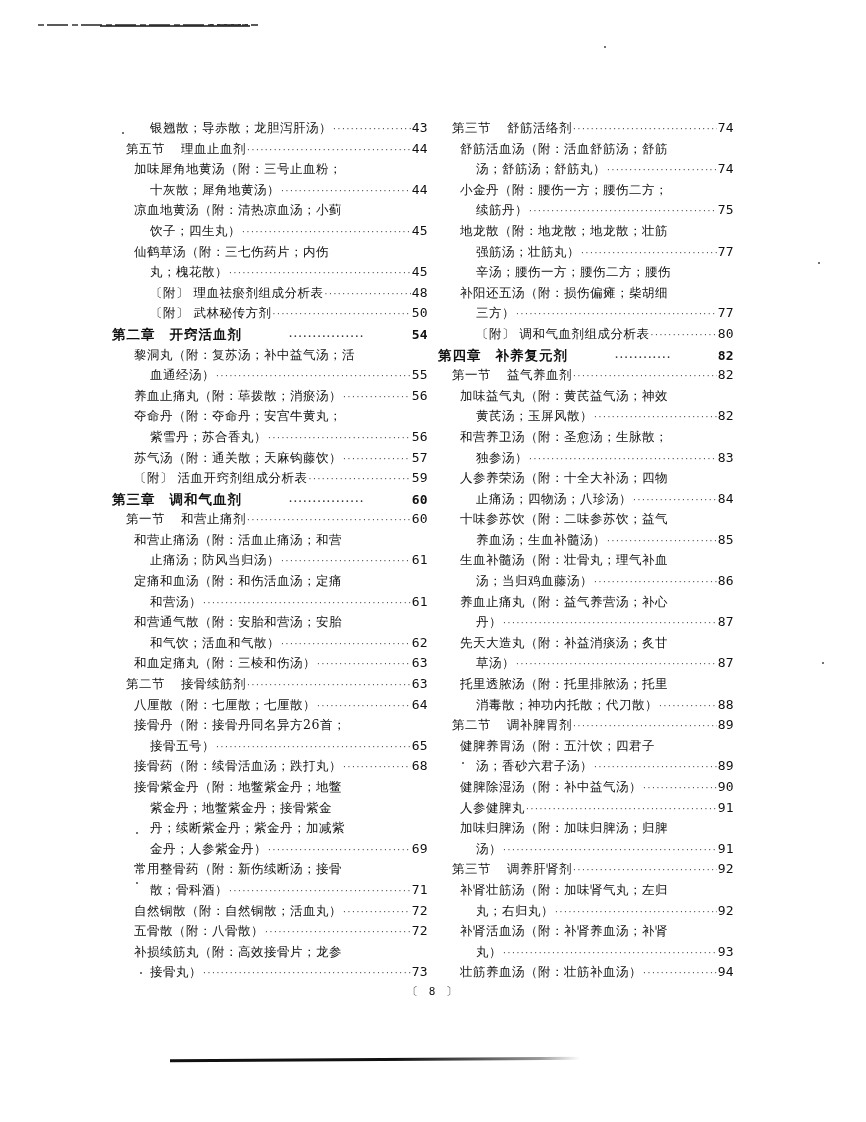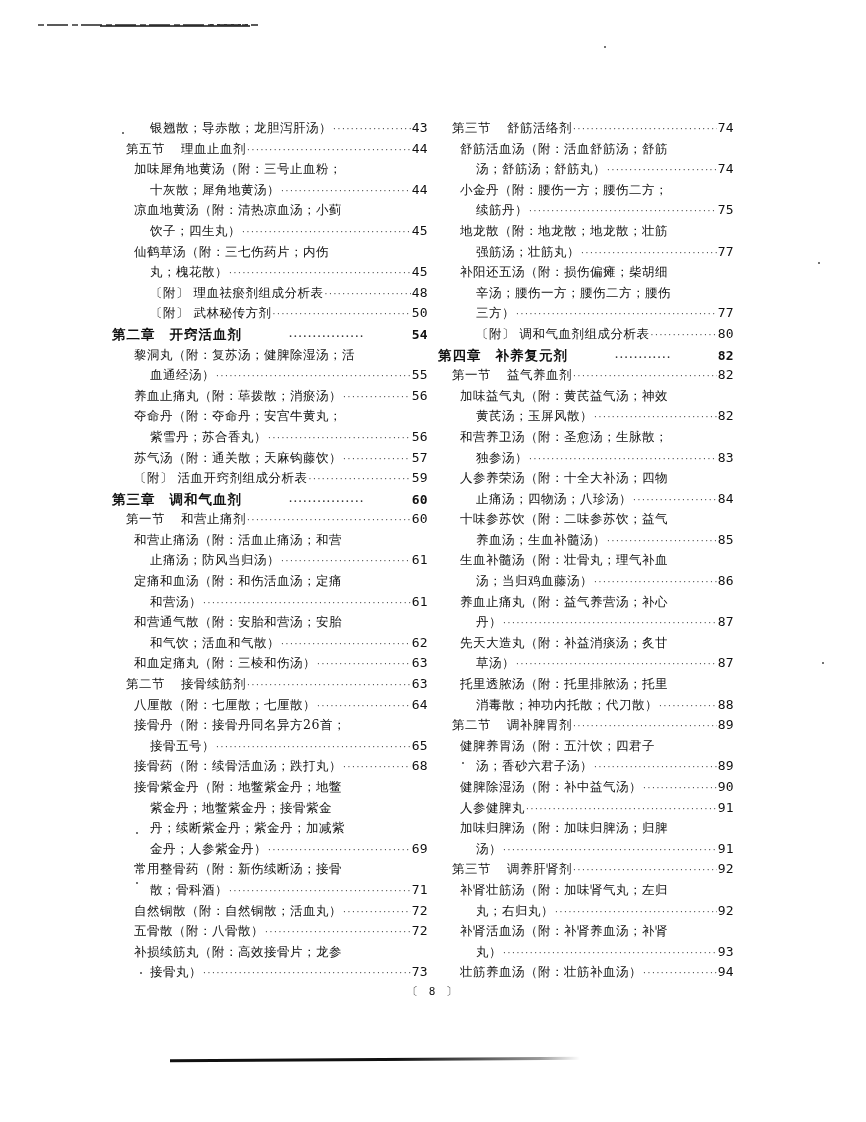--- a/index.html
+++ b/index.html
@@ -108,21 +108,21 @@
       <span class="text">〔附〕 武林秘传方剂</span>
       <span class="leader"></span>
       <span class="page">50</span>
     </div>
     <div class="entry indent-0 lvl-chapter">
       <span class="text"><span class="num">第二章</span><span>开窍活血剂</span></span>
       <span class="leader"></span>
       <span class="page">54</span>
     </div>
     <div class="entry indent-2">
-      <span class="text">黎洞丸（附：复苏汤；健脾除湿汤；活</span>
+      <span class="text">黎洞丸（附：复苏汤；补中益气汤；活</span>
     </div>
     <div class="entry indent-3">
       <span class="text">血通经汤）</span>
       <span class="leader"></span>
       <span class="page">55</span>
     </div>
     <div class="entry indent-2">
       <span class="text">养血止痛丸（附：荜拨散；消瘀汤）</span>
       <span class="leader"></span>
       <span class="page">56</span>
@@ -271,25 +271,25 @@
       <span class="page">75</span>
     </div>
     <div class="entry indent-2">
       <span class="text">地龙散（附：地龙散；地龙散；壮筋</span>
     </div>
     <div class="entry indent-3">
       <span class="text">强筋汤；壮筋丸）</span>
       <span class="leader"></span>
       <span class="page">77</span>
     </div>
+    <div class="entry indent-3">
+      <span class="text">辛汤；腰伤一方；腰伤二方；腰伤</span>
+    </div>
     <div class="entry indent-2">
       <span class="text">补阳还五汤（附：损伤偏瘫；柴胡细</span>
-    </div>
-    <div class="entry indent-3">
-      <span class="text">辛汤；腰伤一方；腰伤二方；腰伤</span>
     </div>
     <div class="entry indent-3">
       <span class="text">三方）</span>
       <span class="leader"></span>
       <span class="page">77</span>
     </div>
     <div class="entry indent-3">
       <span class="text">〔附〕 调和气血剂组成分析表</span>
       <span class="leader"></span>
       <span class="page">80</span>

